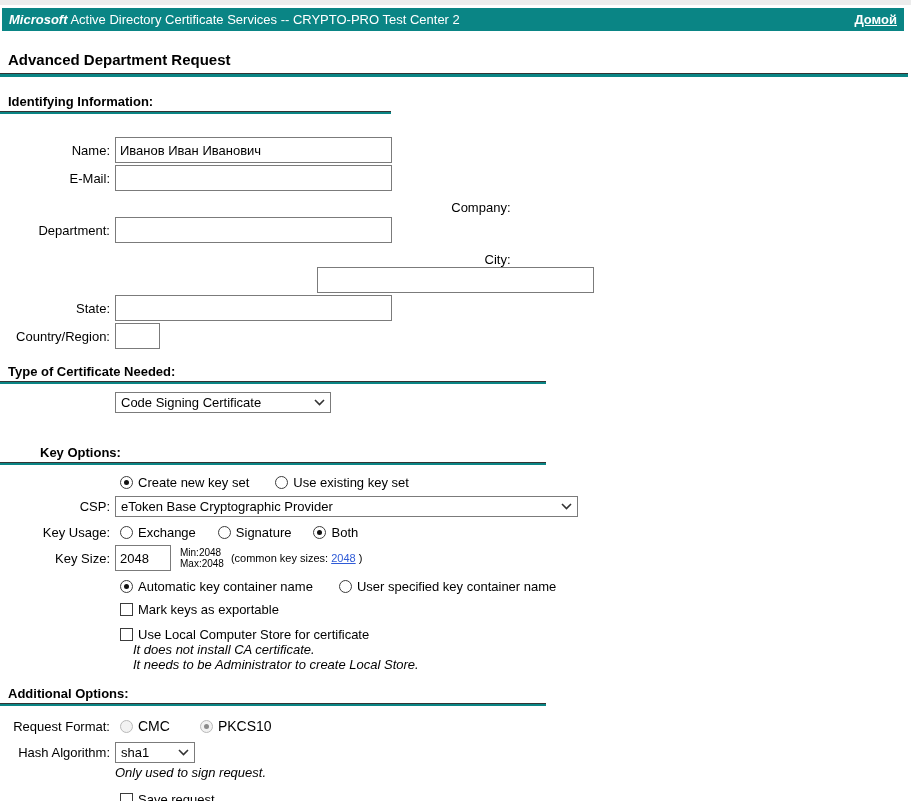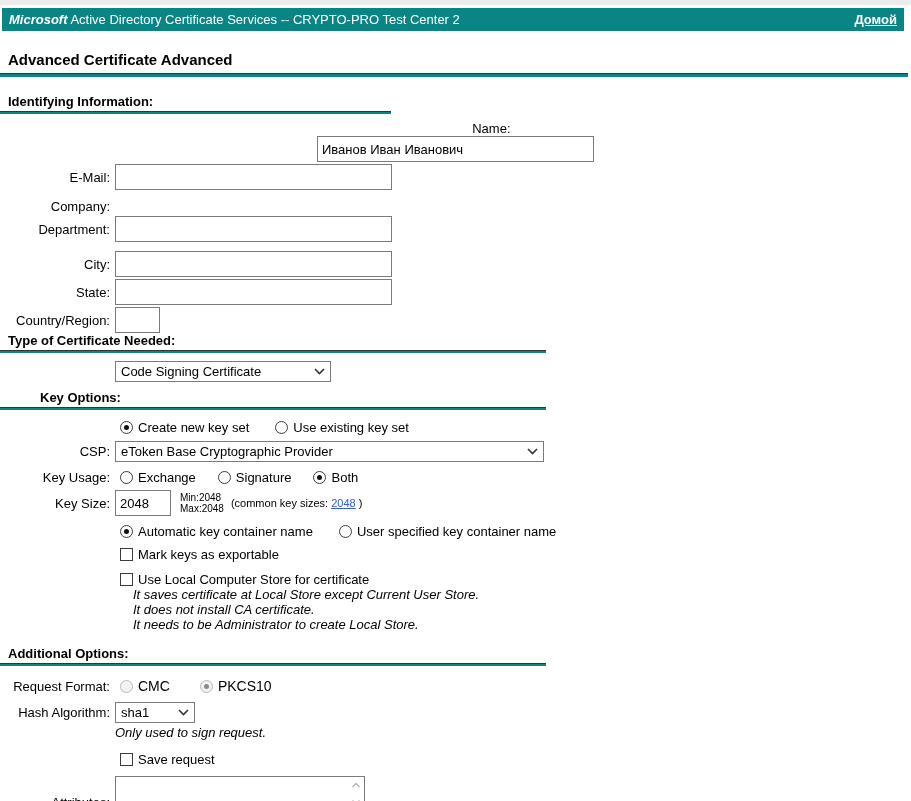--- a/index.html
+++ b/index.html
@@ -40,21 +40,21 @@
   .ti-main{width:277px;}
   .ti-country{width:45px;}
   .ti-keysize{width:56px;height:22px;}
 
   .ui-select{
     border:1px solid var(--border);height:21px;background:#fff;
     display:inline-flex;align-items:center;justify-content:space-between;
     padding:0 5px;cursor:default;
   }
   .sel-cert{width:216px;}
-  .sel-csp{width:429px;}
+  .sel-csp{width:463px;}
   .sel-hash{width:80px;}
   .chev{width:11px;height:7px;flex-shrink:0;margin-left:6px;}
 
   .opt{display:inline-flex;align-items:center;cursor:default;}
   .radio{
     width:13px;height:13px;border:1px solid #3c3c3c;border-radius:50%;
     background:#fff;display:inline-block;position:relative;margin-right:5px;flex-shrink:0;
   }
   .radio.checked::after{
     content:"";position:absolute;left:3px;top:3px;width:5px;height:5px;border-radius:50%;background:#111;
@@ -80,40 +80,40 @@
   }
   .ta-hscroll{
     position:absolute;left:1px;right:17px;bottom:1px;height:16px;background:#fafafa;
     display:flex;justify-content:space-between;align-items:center;padding:0 5px;
   }
   .ta-corner{
     position:absolute;right:1px;bottom:1px;width:15px;height:15px;
     background:repeating-linear-gradient(45deg,#e3e3e3 0 1px,#f6f6f6 1px 3px);
   }
   .sb-ar{width:10px;height:10px;flex-shrink:0;}
-  .mt2{margin-top:2px;} .mt5{margin-top:5px;} .mt6{margin-top:6px;} .mt7{margin-top:7px;flex-direction:column;}
-  .mt8{margin-top:8px;} .mt9{margin-top:9px;} .mt10{margin-top:10px;} .mt12{margin-top:12px;}
-  .mt14{margin-top:14px;} .mt15{} .mt16{margin-top:8px;padding-left:32px;} .mt17{margin-top:17px;}
+  .mt2{margin-top:2px;} .mt5{margin-top:5px;} .mt6{margin-top:6px;} .mt7{margin-top:23px;}
+  .mt8{margin-top:8px;} .mt9{margin-top:9px;flex-direction:column;} .mt10{margin-top:10px;} .mt12{margin-top:12px;}
+  .mt14{margin-top:14px;} .mt15{margin-top:15px;} .mt16{margin-top:32px;padding-left:32px;} .mt17{margin-top:17px;}
   .indent120{margin-left:120px;}
   .fmt-lbl{font-size:14px;}
 </style>
 </head>
 <body>
 
 <div class="topstrip"></div>
 
 <div class="banner">
   <span>
     <span class="brand">Microsoft</span>
     <span>Active Directory Certificate Services  --  CRYPTO-PRO Test Center 2</span>
   </span>
   <a class="home">Домой</a>
 </div>
 
-<div class="page-title">Advanced Certificate Advanced</div>
+<div class="page-title">Advanced Department Request</div>
 <div class="big-rule"></div>
 
 <div class="section-head mt17">Identifying Information:</div>
 <div class="section-rule rule-identifying"></div>
 
 <div class="row mt7">
   <span class="lbl">Name:</span>
     <span class="gap5"></span>
   <input class="ti ti-main" type="text" value="Иванов Иван Иванович" style="">
 </div>
@@ -239,21 +239,20 @@
   </span>
 </div>
 
 <div class="row mt10 indent120">
   <span class="opt">
     <span class="checkbox"></span>
     <span>Use Local Computer Store for certificate</span>
   </span>
 </div>
 <div class="notes">
-  <div>It saves certificate at Local Store except Current User Store.</div>
   <div>It does not install CA certificate.</div>
   <div>It needs to be Administrator to create Local Store.</div>
 </div>
 
 <div class="section-head mt14">Additional Options:</div>
 <div class="section-rule rule-wide"></div>
 
 <div class="row mt12">
   <span class="lbl">Request Format:</span>
     <span class="gap5"></span>

